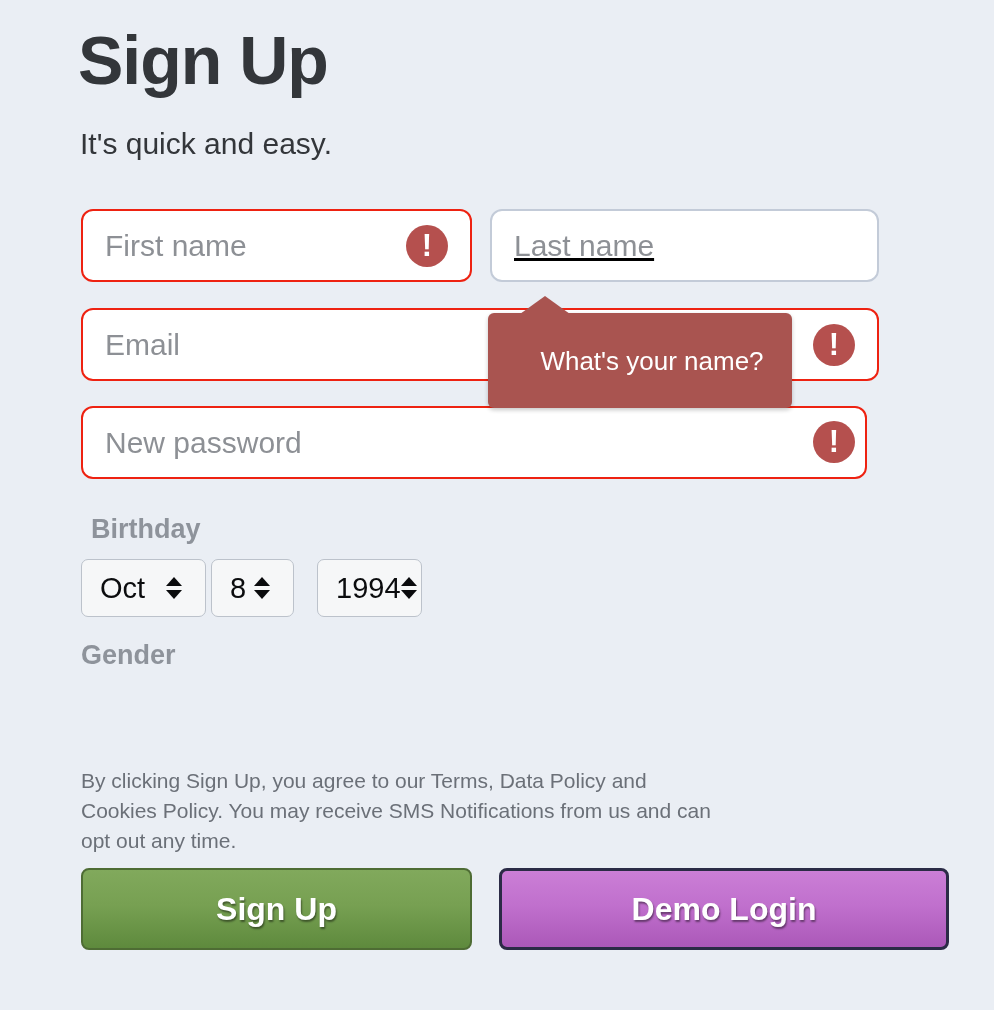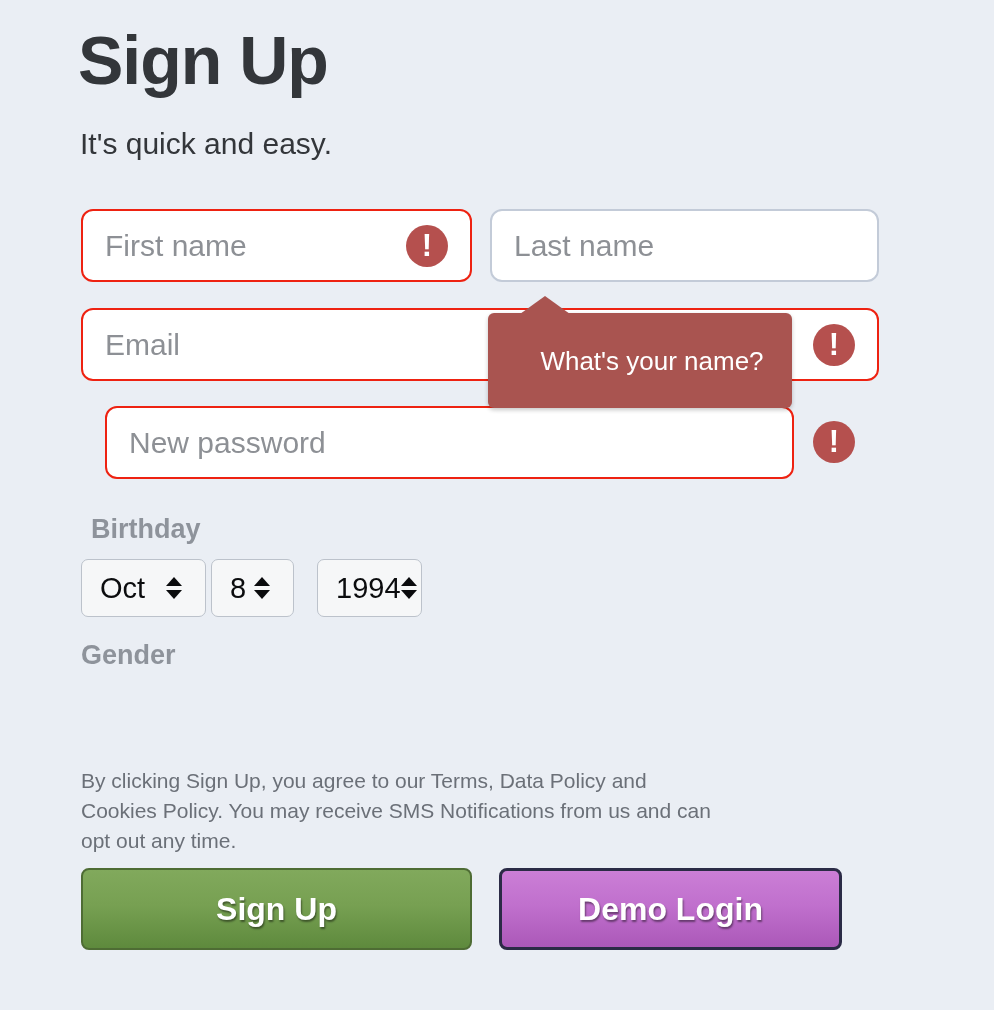--- a/index.html
+++ b/index.html
@@ -57,23 +57,23 @@
   }
   .field-placeholder {
     padding-left: 22px;
     font-size: 30px;
     color: #8d9095;
     line-height: 1;
     white-space: nowrap;
   }
 
   #field-firstname { left: 81px;  top: 209px; width: 391px; }
-  #field-lastname  { left: 490px; top: 209px; width: 389px; }
+  #field-lastname  { left: 490px; top: 209px; width: 389px; text-decoration: underline; }
   #field-email     { left: 81px;  top: 308px; width: 798px; }
-  #field-password  { left: 81px;  top: 406px; width: 689px; margin-left: 24px; }
+  #field-password  { left: 81px;  top: 406px; width: 786px; }
 
   .error-icon {
     position: absolute;
     width: 42px;
     height: 42px;
     border-radius: 50%;
     background: #b5504e;
     display: flex;
     align-items: center;
     justify-content: center;
@@ -232,21 +232,21 @@
   #btn-signup {
     left: 81px;
     top: 868px;
     width: 391px;
     border: 2px solid #4e6c34;
     background: linear-gradient(180deg, #81a95c 0%, #77a052 45%, #5e8a3d 100%);
   }
   #btn-demo-login {
     left: 499px;
     top: 868px;
-    width: 343px;
+    width: 450px;
     border: 3px solid #2b2b46;
     background: linear-gradient(180deg, #cb7ed6 0%, #c070cd 45%, #ab58b8 100%);
   }
 </style>
 </head>
 <body>
 
 <div class="page">
 
   <div class="signup-title">Sign Up</div>

